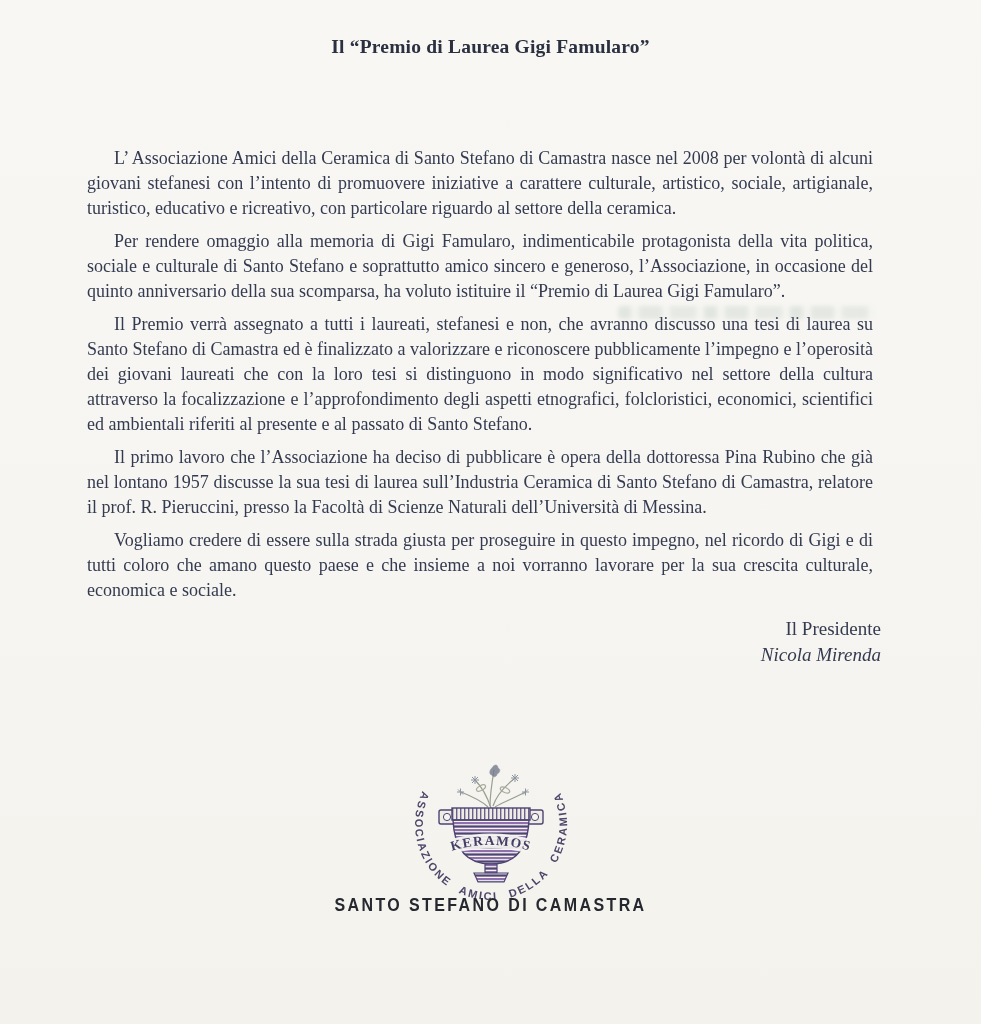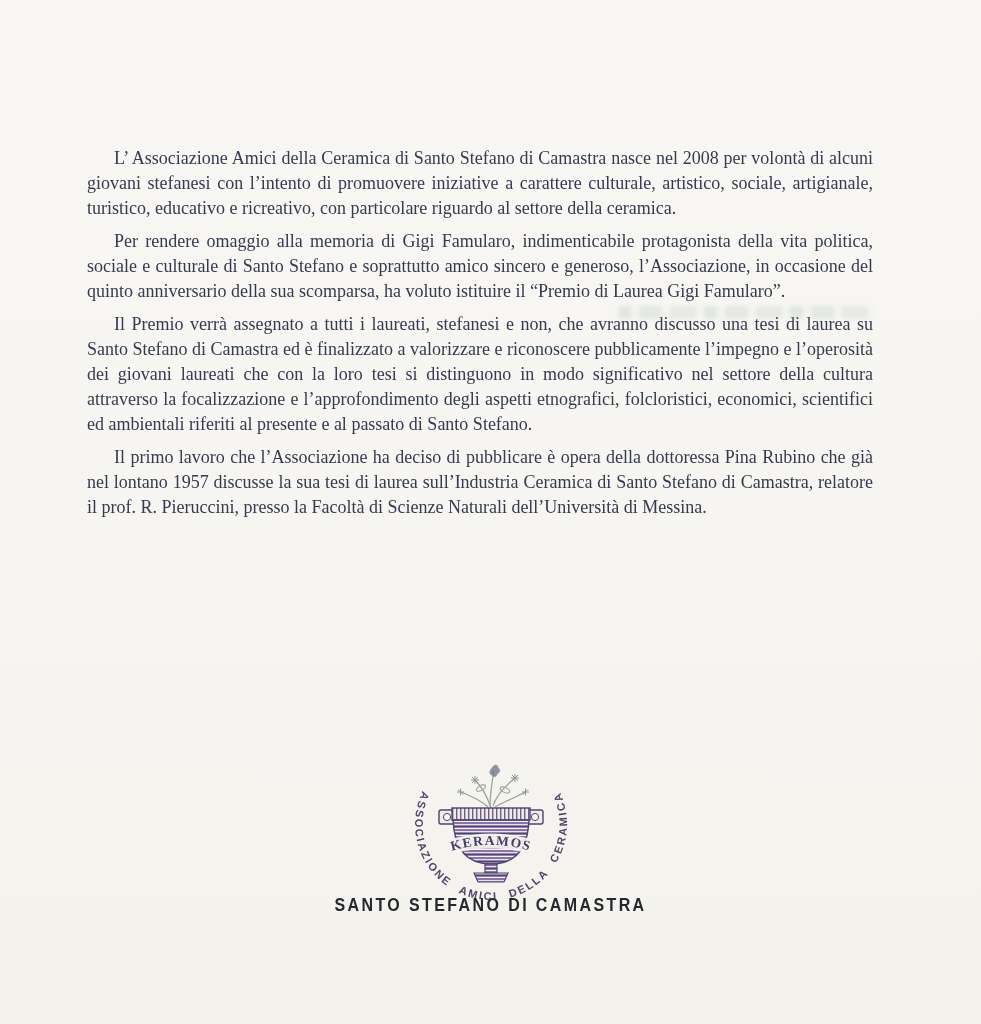--- a/index.html
+++ b/index.html
@@ -62,27 +62,33 @@
     font-size:16px;font-weight:bold;letter-spacing:2.4px;
     color:#26282f;
     transform:scaleY(1.1);
   }
 </style>
 </head>
 <body>
 
 <div class="page">
 
+  <h1 class="title">Il “Premio di Laurea Gigi Famularo”</h1>
 
   <div class="body-text">
     <p>L’ Associazione Amici della Ceramica di Santo Stefano di Camastra nasce nel 2008 per volontà di alcuni giovani stefanesi con l’intento di promuovere iniziative a carattere culturale, artistico, sociale, artigianale, turistico, educativo e ricreativo, con particolare riguardo al settore della ceramica.</p>
     <p>Per rendere omaggio alla memoria di Gigi Famularo, indimenticabile protagonista della vita politica, sociale e culturale di Santo Stefano e soprattutto amico sincero e generoso, l’Associazione, in occasione del quinto anniversario della sua scomparsa, ha voluto istituire il “Premio di Laurea Gigi Famularo”.</p>
     <p>Il Premio verrà assegnato a tutti i laureati, stefanesi e non, che avranno discusso una tesi di laurea su Santo Stefano di Camastra ed è finalizzato a valorizzare e riconoscere pubblicamente l’impegno e l’operosità dei giovani laureati che con la loro tesi si distinguono in modo significativo nel settore della cultura attraverso la focalizzazione e l’approfondimento degli aspetti etnografici, folcloristici, economici, scientifici ed ambientali riferiti al presente e al passato di Santo Stefano.</p>
     <p>Il primo lavoro che l’Associazione ha deciso di pubblicare è opera della dottoressa Pina Rubino che già nel lontano 1957 discusse la sua tesi di laurea sull’Industria Ceramica di Santo Stefano di Camastra, relatore il prof. R. Pieruccini, presso la Facoltà di Scienze Naturali dell’Università di Messina.</p>
+    <p>Vogliamo credere di essere sulla strada giusta per proseguire in questo impegno, nel ricordo di Gigi e di tutti coloro che amano questo paese e che insieme a noi vorranno lavorare per la sua crescita culturale, economica e sociale.</p>
 
+    <div class="signature">
+      <div>Il Presidente</div>
+      <div class="sig-name">Nicola Mirenda</div>
+    </div>
   </div>
 
   <div class="bleed"></div>
 
   <div class="logo">
     <svg width="200" height="160" viewBox="0 0 200 160">
       <defs>
         <pattern id="stripes" width="6" height="7" patternUnits="userSpaceOnUse">
           <rect x="0" y="0" width="6" height="2.4" fill="#8f6fae"></rect>
           <rect x="0" y="2.4" width="6" height="1" fill="#f6f5f1"></rect>

